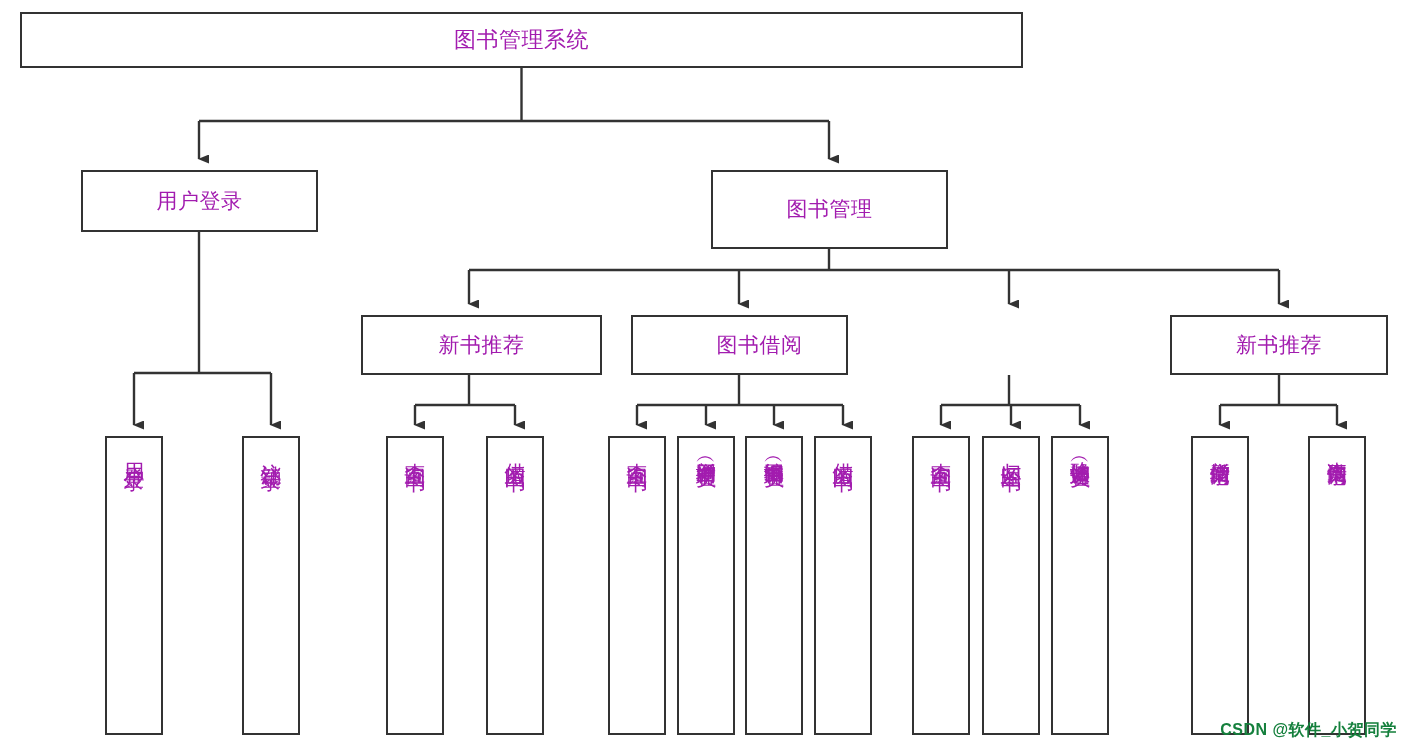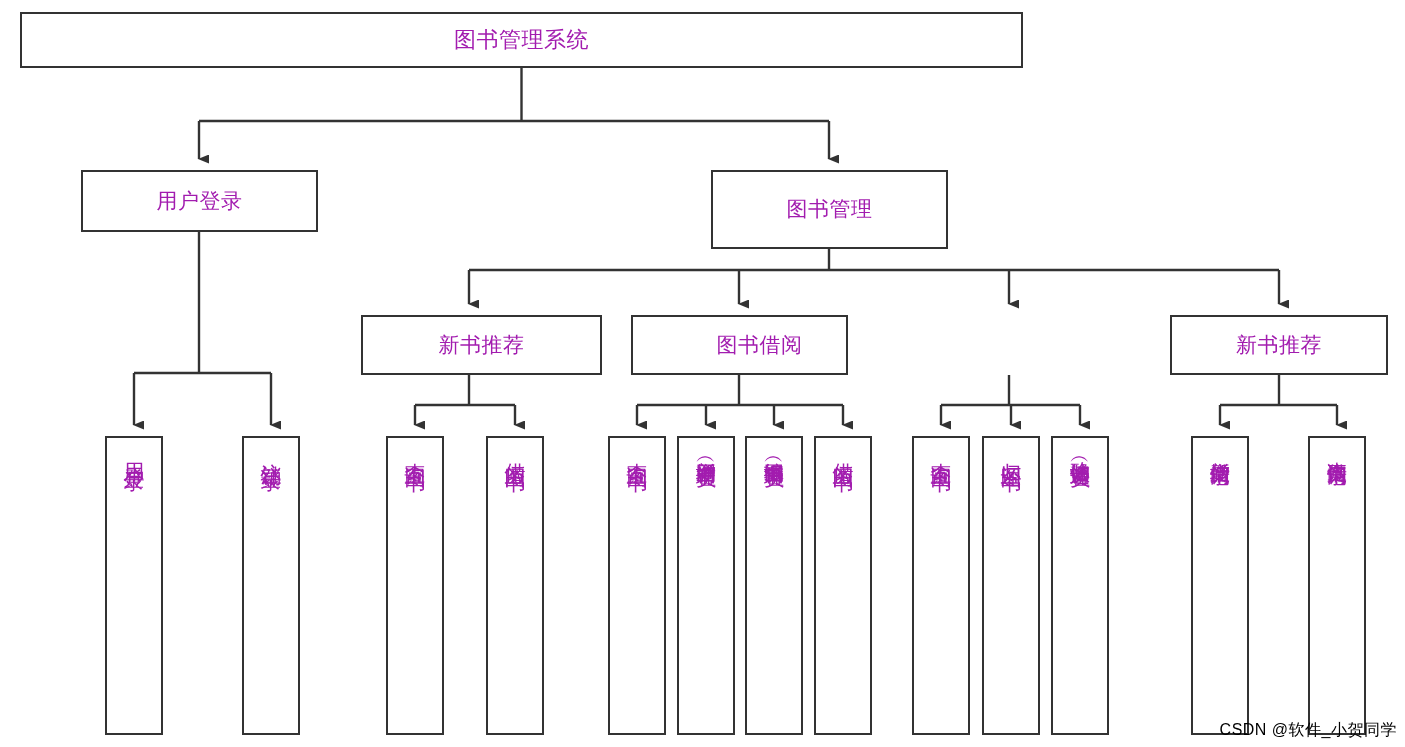--- a/index.html
+++ b/index.html
@@ -68,24 +68,25 @@
   }
   .node.v.tall-text .node-label {
     font-size: 20px;
     letter-spacing: 1px;
   }
   .watermark {
     position: absolute;
     right: 8px;
     bottom: 6px;
     font-size: 16px;
-    color: #000000;
+    color: #15803d;
     white-space: nowrap;
     z-index: 3;
     letter-spacing: 0.5px;
+    font-weight: bold;
   }
 </style>
 </head>
 <body>
 
 <div id="canvas">
 
   <svg id="edges" viewBox="0 0 1405 747" width="1405" height="747">
     <defs>
       <marker id="arrowhead" markerWidth="9" markerHeight="11" refX="4.5" refY="10" orient="auto" markerUnits="userSpaceOnUse">

